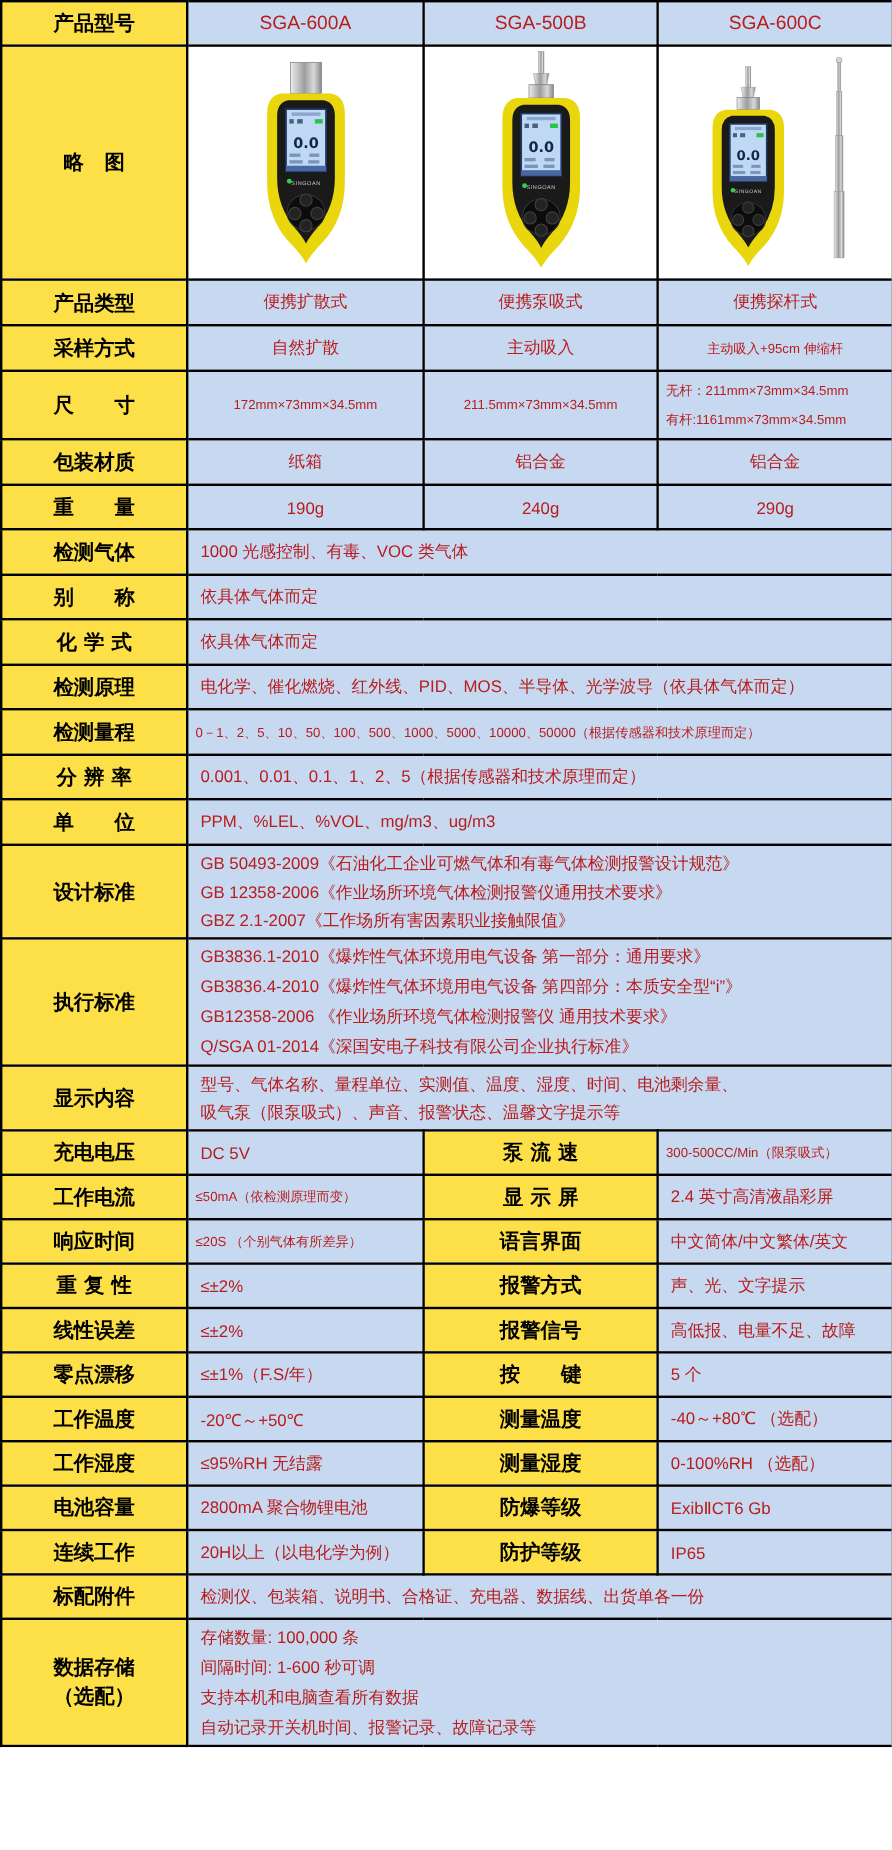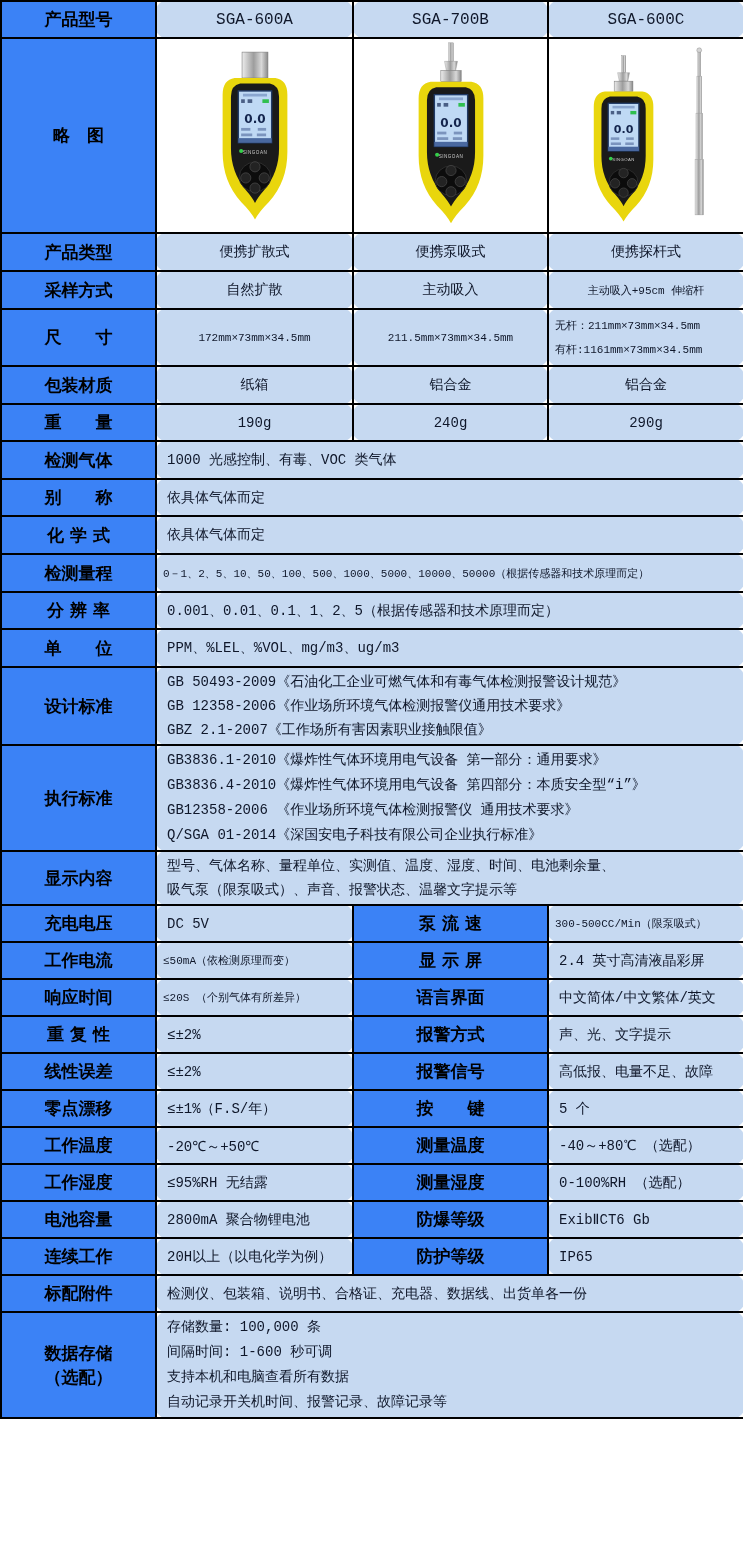--- a/index.html
+++ b/index.html
@@ -1,22 +1,22 @@
 <!DOCTYPE html>
 <html><head>
 <meta charset="utf-8">
 <style>
   html,body{margin:0;padding:0;background:#fff;}
   body{width:743px;font-family:"Liberation Sans","DejaVu Sans",sans-serif;}
   table{border-collapse:collapse;table-layout:fixed;width:743px;}
   td{border:2px solid #000;overflow:hidden;vertical-align:middle;}
-  .lbl{background:#3b82f6;text-align:center;font-weight:bold;font-size:17px;color:#000;
+  .lbl{background:#fde047;text-align:center;font-weight:bold;font-size:17px;color:#000;
        font-family:"DejaVu Sans","Liberation Sans",sans-serif;padding:2px 2px;}
-  .val{background:#C6D9F1;font-family:Liberation Mono, monospace;
-       font-size:14px;color:#0f172a;padding:2px 10px;text-align:left;border-radius:10px;}
+  .val{background:#C6D9F1;font-family:Liberation Sans, sans-serif;
+       font-size:14px;color:#b91c1c;padding:2px 10px;text-align:left;}
   .ctr{text-align:center;padding:2px 4px;}
   .mono16{font-size:16px;}
   .sm{font-size:11px;padding:2px 6px;}
   .pre{white-space:pre-line;line-height:24px;}
   .pre2{white-space:pre-line;line-height:25px;}
   .imgcell{background:#ffffff;text-align:center;vertical-align:middle;padding:0;}
   tr.h37{height:37px;} tr.h38{height:38px;padding-left:32px;} tr.h57{height:57px;}
   tr.h74{height:74px;} tr.h100{height:100px;} tr.h50{height:50px;}
   tr.h102{height:102px;} tr.himg{height:195px;}
 </style>
@@ -28,21 +28,21 @@
       <col style="width:155px">
       <col style="width:197px">
       <col style="width:195px">
       <col style="width:196px">
     </colgroup>
 
 <tbody>
       <tr class="h37">
   <td class="lbl">产品型号</td>
   <td class="val ctr mono16">SGA-600A</td>
-  <td class="val ctr mono16">SGA-700B</td>
+  <td class="val ctr mono16">SGA-500B</td>
   <td class="val ctr mono16">SGA-600C</td>
 </tr>
 
 <tr class="himg">
   <td class="lbl">略　图</td>
   <td class="imgcell">
     <svg width="140" height="185" viewBox="0 0 120 200">
       <defs>
               <linearGradient id="mA" x1="0" y1="0" x2="1" y2="0">
         <stop offset="0" stop-color="#ededed"></stop>
@@ -198,20 +198,24 @@
   <td class="val" colspan="3">1000 光感控制、有毒、VOC 类气体</td>
 </tr>
 <tr class="h37">
   <td class="lbl">别　　称</td>
   <td class="val" colspan="3">依具体气体而定</td>
 </tr>
 <tr class="h38">
   <td class="lbl">化 学 式</td>
   <td class="val" colspan="3">依具体气体而定</td>
 </tr>
+<tr class="h37">
+  <td class="lbl">检测原理</td>
+  <td class="val" colspan="3">电化学、催化燃烧、红外线、PID、MOS、半导体、光学波导（依具体气体而定）</td>
+</tr>
 <tr class="h38">
   <td class="lbl">检测量程</td>
   <td class="val sm" colspan="3">0－1、2、5、10、50、100、500、1000、5000、10000、50000（根据传感器和技术原理而定）</td>
 </tr>
 <tr class="h37">
   <td class="lbl">分 辨 率</td>
   <td class="val" colspan="3">0.001、0.01、0.1、1、2、5（根据传感器和技术原理而定）</td>
 </tr>
 <tr class="h38">
   <td class="lbl">单　　位</td>

